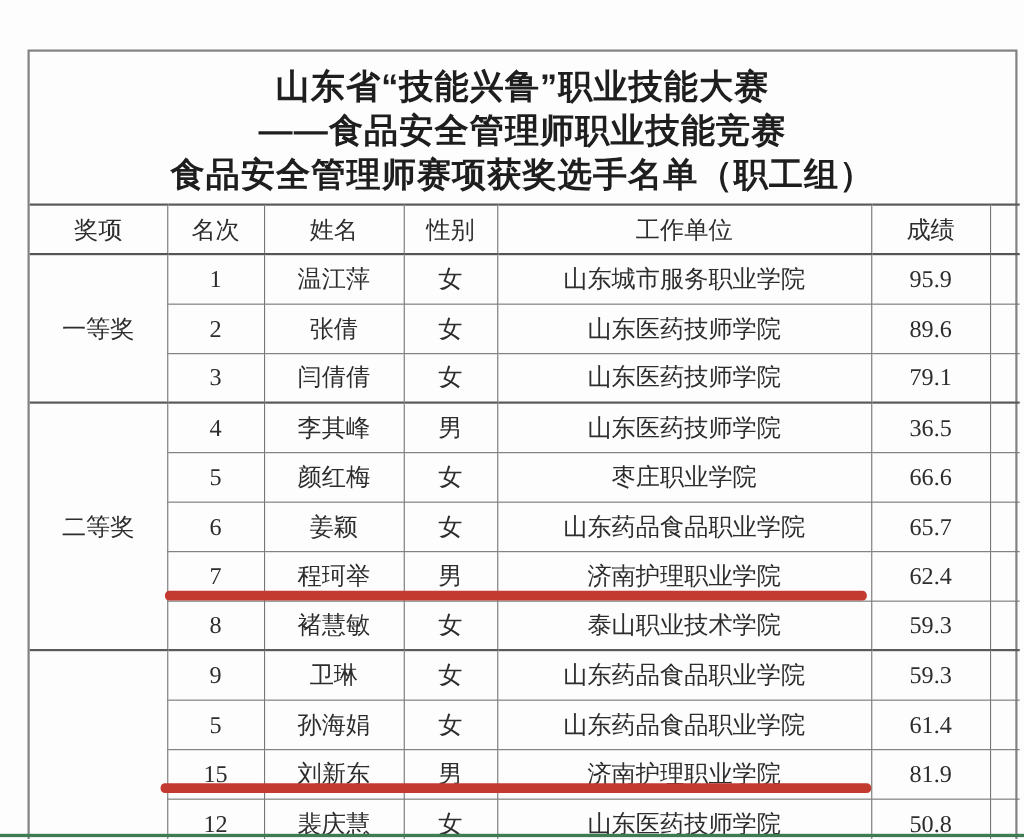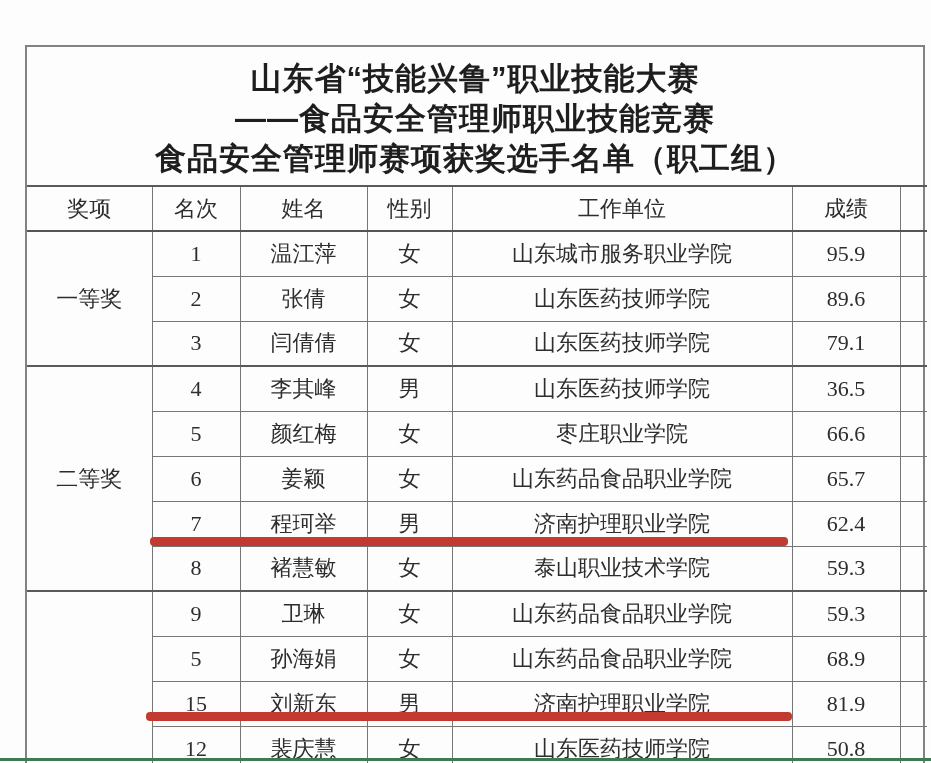--- a/index.html
+++ b/index.html
@@ -193,21 +193,21 @@
           <td>女</td>
           <td>山东药品食品职业学院</td>
           <td>59.3</td>
           <td></td>
         </tr>
         <tr>
           <td>5</td>
           <td>孙海娟</td>
           <td>女</td>
           <td>山东药品食品职业学院</td>
-          <td>68.9</td>
+          <td>61.4</td>
           <td></td>
         </tr>
         <tr>
           <td>15</td>
           <td>刘新东</td>
           <td>男</td>
           <td>济南护理职业学院</td>
           <td>81.9</td>
           <td></td>
         </tr>

